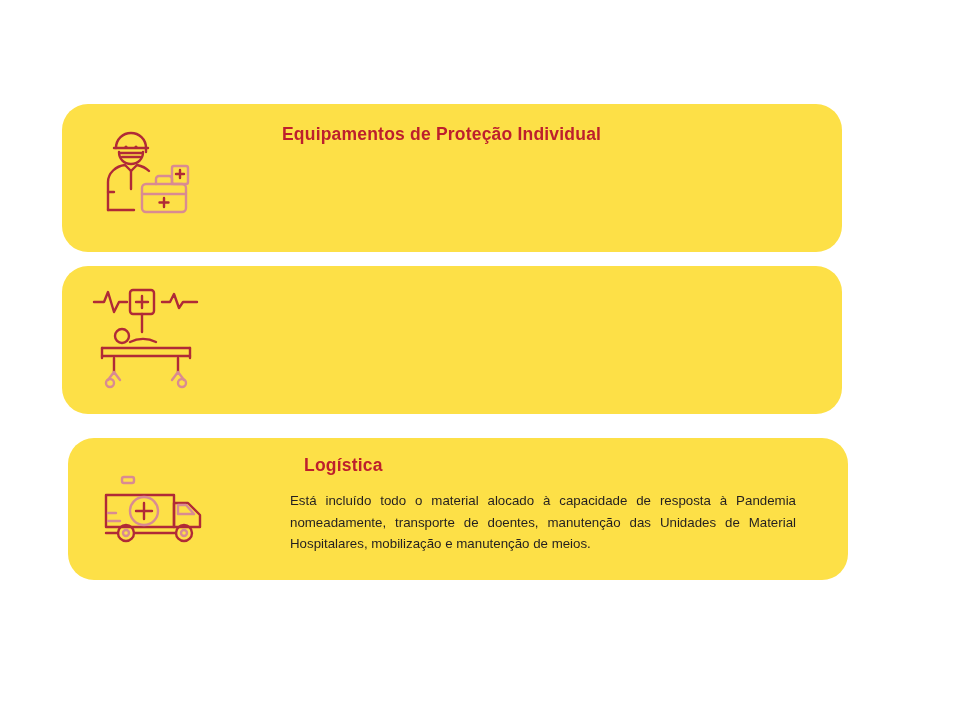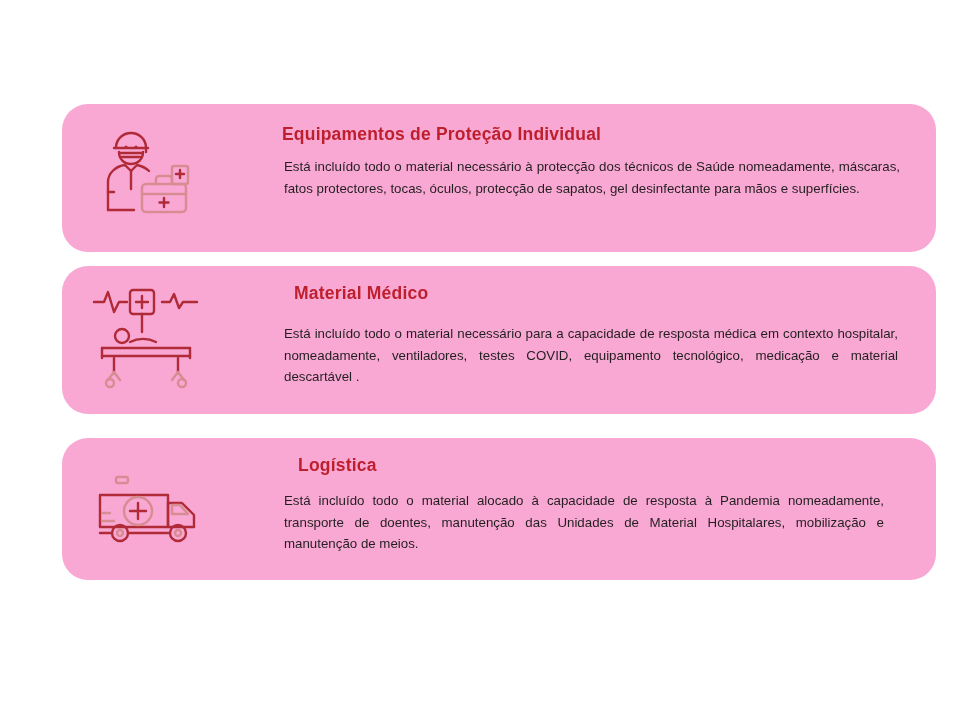--- a/index.html
+++ b/index.html
@@ -14,28 +14,28 @@
     overflow: hidden;
   }
   .slide {
     position: relative;
     width: 960px;
     height: 720px;
   }
   .card {
     position: absolute;
     left: 62px;
-    width: 874px;
-    background: #f9a8d4;
+    width: 780px;
+    background: #fde047;
     border-radius: 26px;
     box-sizing: border-box;
   }
   #card-epi { top: 104px; height: 148px; }
   #card-medico { top: 266px; height: 148px; }
-  #card-logistica { top: 438px; height: 142px; }
+  #card-logistica { top: 438px; height: 142px; margin-left: 6px; }
 
   .icon-wrap {
     position: absolute;
     left: 10px;
     top: 0;
     width: 155px;
     height: 100%;
     display: flex;
     align-items: center;
     justify-content: center;
@@ -126,21 +126,20 @@
         <path d="M56 68h44" stroke="#d98b92"></path>
         <path d="M70 58v-5a3 3 0 013-3h10a3 3 0 013 3v5" stroke="#d98b92"></path>
         <path d="M78 72v9M73.5 76.5h9" stroke="#b02a37"></path>
 
         <rect x="86" y="40" width="16" height="18" rx="2" stroke="#d98b92"></rect>
         <path d="M94 44v8M90 48h8" stroke="#b02a37"></path>
       </svg>
     </div>
     <div class="card-body">
       <div class="card-title" id="title-epi">Equipamentos de Proteção Individual</div>
-      <div class="card-text" id="text-epi">Está incluído todo o material necessário à protecção dos técnicos de Saúde nomeadamente, máscaras, fatos protectores, tocas, óculos, protecção de sapatos, gel desinfectante  para mãos e superfícies.</div>
     </div>
   </div>
 
   <div class="card" id="card-medico">
     <div class="icon-wrap">
       <svg width="128" height="112" viewBox="0 0 128 112" fill="none" stroke="#b02a37" stroke-width="2.4" stroke-linecap="round" stroke-linejoin="round">
 
         <path d="M8 18h10l4-10 6 20 5-10h8"></path>
         <path d="M76 18h8l4-8 5 14 4-6h14"></path>
 
@@ -156,24 +155,20 @@
         <path d="M16 72h88"></path>
         <path d="M16 64v10"></path>
         <path d="M104 64v10"></path>
 
         <path d="M28 74v14M92 74v14"></path>
         <path d="M28 88l-6 8M28 88l6 8M92 88l-6 8M92 88l6 8" stroke="#d98b92"></path>
 
         <circle cx="24" cy="99" r="4" stroke="#d98b92"></circle>
         <circle cx="96" cy="99" r="4" stroke="#d98b92"></circle>
       </svg>
-    </div>
-    <div class="card-body">
-      <div class="card-title" id="title-medico">Material Médico</div>
-      <div class="card-text" id="text-medico">Está incluído todo o material necessário para a capacidade de resposta médica em contexto hospitalar, nomeadamente, ventiladores, testes COVID, equipamento tecnológico, medicação e material descartável .</div>
     </div>
   </div>
 
   <div class="card" id="card-logistica">
     <div class="icon-wrap">
       <svg width="128" height="96" viewBox="0 0 128 96" fill="none" stroke="#b02a37" stroke-width="2.4" stroke-linecap="round" stroke-linejoin="round">
 
         <rect x="30" y="16" width="12" height="6" rx="2" stroke="#d98b92"></rect>
 
         <path d="M14 34h68v32H14z"></path>

